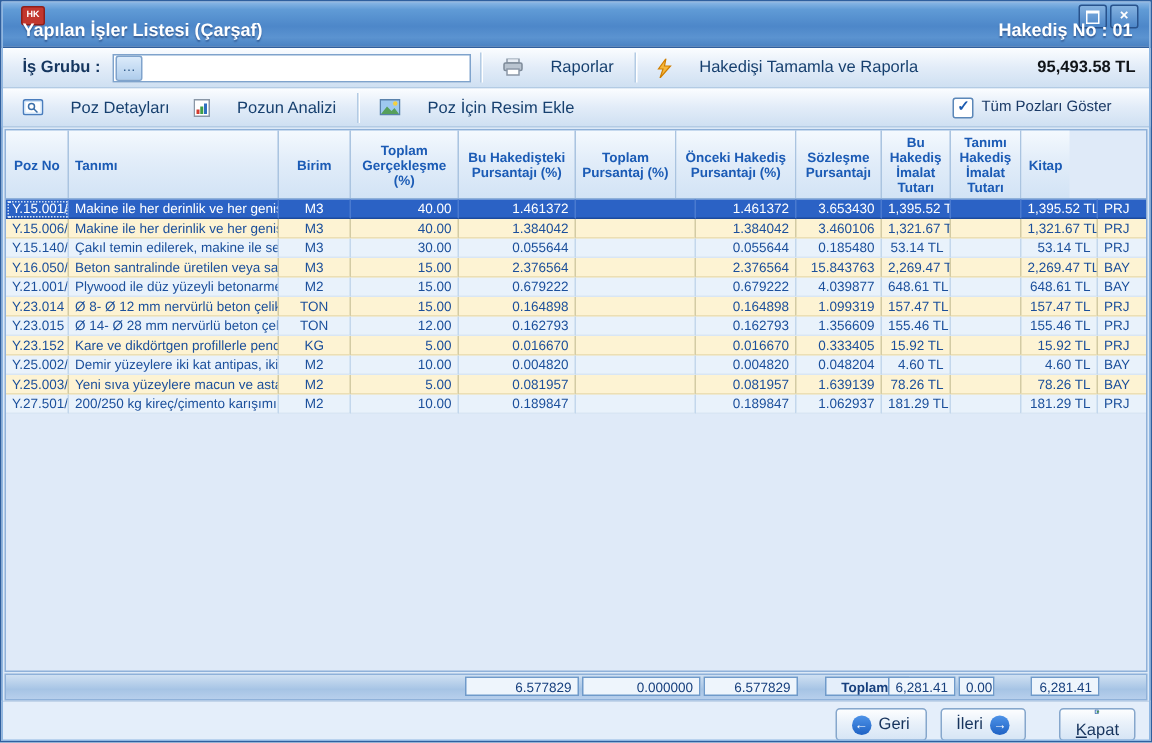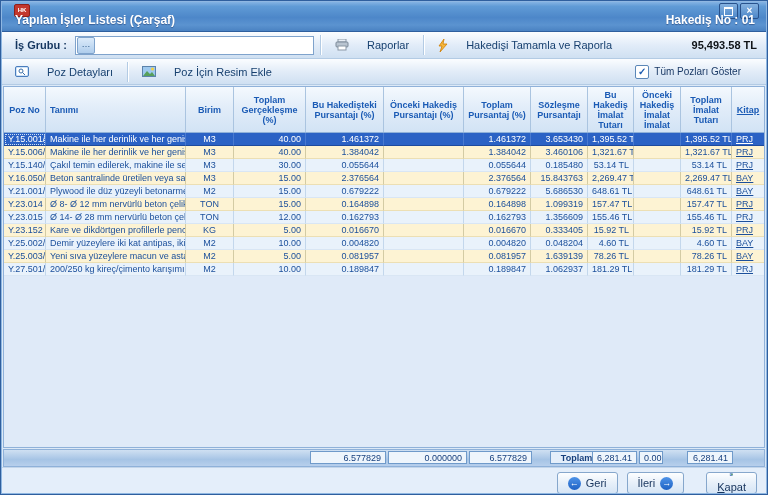--- a/index.html
+++ b/index.html
@@ -62,21 +62,21 @@
     padding:0 4px;overflow:hidden;white-space:nowrap;}
   .ar{text-align:right;} .ac{text-align:center;} .al{text-align:left;}
   .lite{background:#e9f2fb;}
   .cream{background:#fdf3d3;}
   .cream .cell{border-bottom-color:#ecdfb4;border-right-color:#d3cba4;}
   .sel{background:#2b62c5;}
   .sel .cell{color:#fff;border-right-color:#4a7ad0;border-bottom-color:#1d4a9e;}
   .sel .c0{outline:1px dotted #cfe0f5;outline-offset:-2px;}
   .c0{width:42px;}.c1{width:140px;}.c2{width:48px;}.c3{width:72px;}.c4{width:78px;}.c5{width:80px;}
   .c6{width:67px;}.c7{width:57px;}.c8{width:46px;}.c9{width:47px;}.c10{width:51px;}
-  .c11{width:32px;border-right:none;text-decoration:underline;}
+  .c11{width:32px;border-right:none;}
 
   
   .summary{position:relative;height:18px;margin:1px 2px 0 2px;
     background:linear-gradient(180deg,#cfe0f2,#a6c4e5 60%,#b7cfec);
     border:1px solid #8fb1d9;box-sizing:border-box;}
   .sbox{position:absolute;top:1px;height:13px;background:#eef5fc;border:1px solid #6f9aca;
     font-size:9px;line-height:13px;color:#163f7d;text-align:right;padding:0 4px;box-sizing:border-box;}
   .sbox.lbl{text-align:center;font-weight:bold;background:#e4eefa;margin-left:16px;}
 
   
@@ -141,20 +141,29 @@
   <div class="toolbar toolbar2">
     <div class="tb-btn" style="margin-left:6px;">
       <svg width="14" height="11" viewBox="0 0 14 11">
         <rect x="0.5" y="0.5" width="13" height="10" rx="1.5" fill="#cfe3f7" stroke="#4a7dbd"></rect>
         <rect x="2" y="2" width="10" height="7" fill="#fff"></rect>
         <circle cx="6" cy="5" r="2" fill="none" stroke="#3a6ea8" stroke-width="1"></circle>
         <line x1="7.5" y1="6.5" x2="10" y2="9" stroke="#3a6ea8" stroke-width="1"></line>
       </svg>
       <span>Poz Detayları</span>
     </div>
+    <div class="tb-btn">
+      <svg width="11" height="12" viewBox="0 0 11 12">
+        <rect x="0.5" y="0.5" width="10" height="11" fill="#fff" stroke="#8a97a6"></rect>
+        <rect x="2" y="7" width="2" height="3" fill="#d23b2f"></rect>
+        <rect x="4.5" y="5" width="2" height="5" fill="#3f9e47"></rect>
+        <rect x="7" y="3" width="2" height="7" fill="#2f6fc0"></rect>
+      </svg>
+      <span>Pozun Analizi</span>
+    </div>
     <span class="tb-sep"></span>
     <div class="tb-btn">
       <svg width="14" height="11" viewBox="0 0 14 11">
         <rect x="0.5" y="0.5" width="13" height="10" fill="#9ec9ef" stroke="#5a82ab"></rect>
         <polygon points="1,10 5,5 8,8 10,6 13,10" fill="#57a05b"></polygon>
         <circle cx="10.5" cy="3" r="1.5" fill="#f4d03f"></circle>
       </svg>
       <span>Poz İçin Resim Ekle</span>
     </div>
     <span class="spacer"></span>
@@ -164,26 +173,25 @@
     </div>
   </div>
 
   <div class="grid">
     <div class="ghead">
       <div class="hcell c0">Poz No</div>
       <div class="hcell c1 al">Tanımı</div>
       <div class="hcell c2">Birim</div>
       <div class="hcell c3">Toplam Gerçekleşme (%)</div>
       <div class="hcell c4">Bu Hakedişteki Pursantajı (%)</div>
+      <div class="hcell c6">Toplam Pursantaj (%)</div>
       <div class="hcell c5">Önceki Hakediş Pursantajı (%)</div>
-      <div class="hcell c6">Toplam Pursantaj (%)</div>
       <div class="hcell c7">Sözleşme Pursantajı</div>
       <div class="hcell c8">Bu Hakediş İmalat Tutarı</div>
-      <div class="hcell c9">Önceki Hakediş İmalat İmalat</div>
-      <div class="hcell c10">Toplam İmalat Tutarı</div>
+      <div class="hcell c9">Tanımı Hakediş İmalat Tutarı</div>
       <div class="hcell c11">Kitap</div>
     </div>
     <div class="gbody">
         <div class="trow sel">
           <div class="cell c0 al">Y.15.001/2B</div>
           <div class="cell c1 al">Makine ile her derinlik ve her genişlikte</div>
           <div class="cell c2 ac">M3</div>
           <div class="cell c3 ar">40.00</div>
           <div class="cell c4 ar">1.461372</div>
           <div class="cell c5 ar"></div>
@@ -237,21 +245,21 @@
           <div class="cell c11 al">BAY</div>
         </div>
         <div class="trow lite">
           <div class="cell c0 al">Y.21.001/03</div>
           <div class="cell c1 al">Plywood ile düz yüzeyli betonarme kal</div>
           <div class="cell c2 ac">M2</div>
           <div class="cell c3 ar">15.00</div>
           <div class="cell c4 ar">0.679222</div>
           <div class="cell c5 ar"></div>
           <div class="cell c6 ar">0.679222</div>
-          <div class="cell c7 ar">5.686530</div>
+          <div class="cell c7 ar">4.039877</div>
           <div class="cell c8 ar">648.61 TL</div>
           <div class="cell c9 ar"></div>
           <div class="cell c10 ar">648.61 TL</div>
           <div class="cell c11 al">BAY</div>
         </div>
         <div class="trow cream">
           <div class="cell c0 al">Y.23.014</div>
           <div class="cell c1 al">Ø 8- Ø 12 mm nervürlü beton çelik çub</div>
           <div class="cell c2 ac">TON</div>
           <div class="cell c3 ar">15.00</div>

